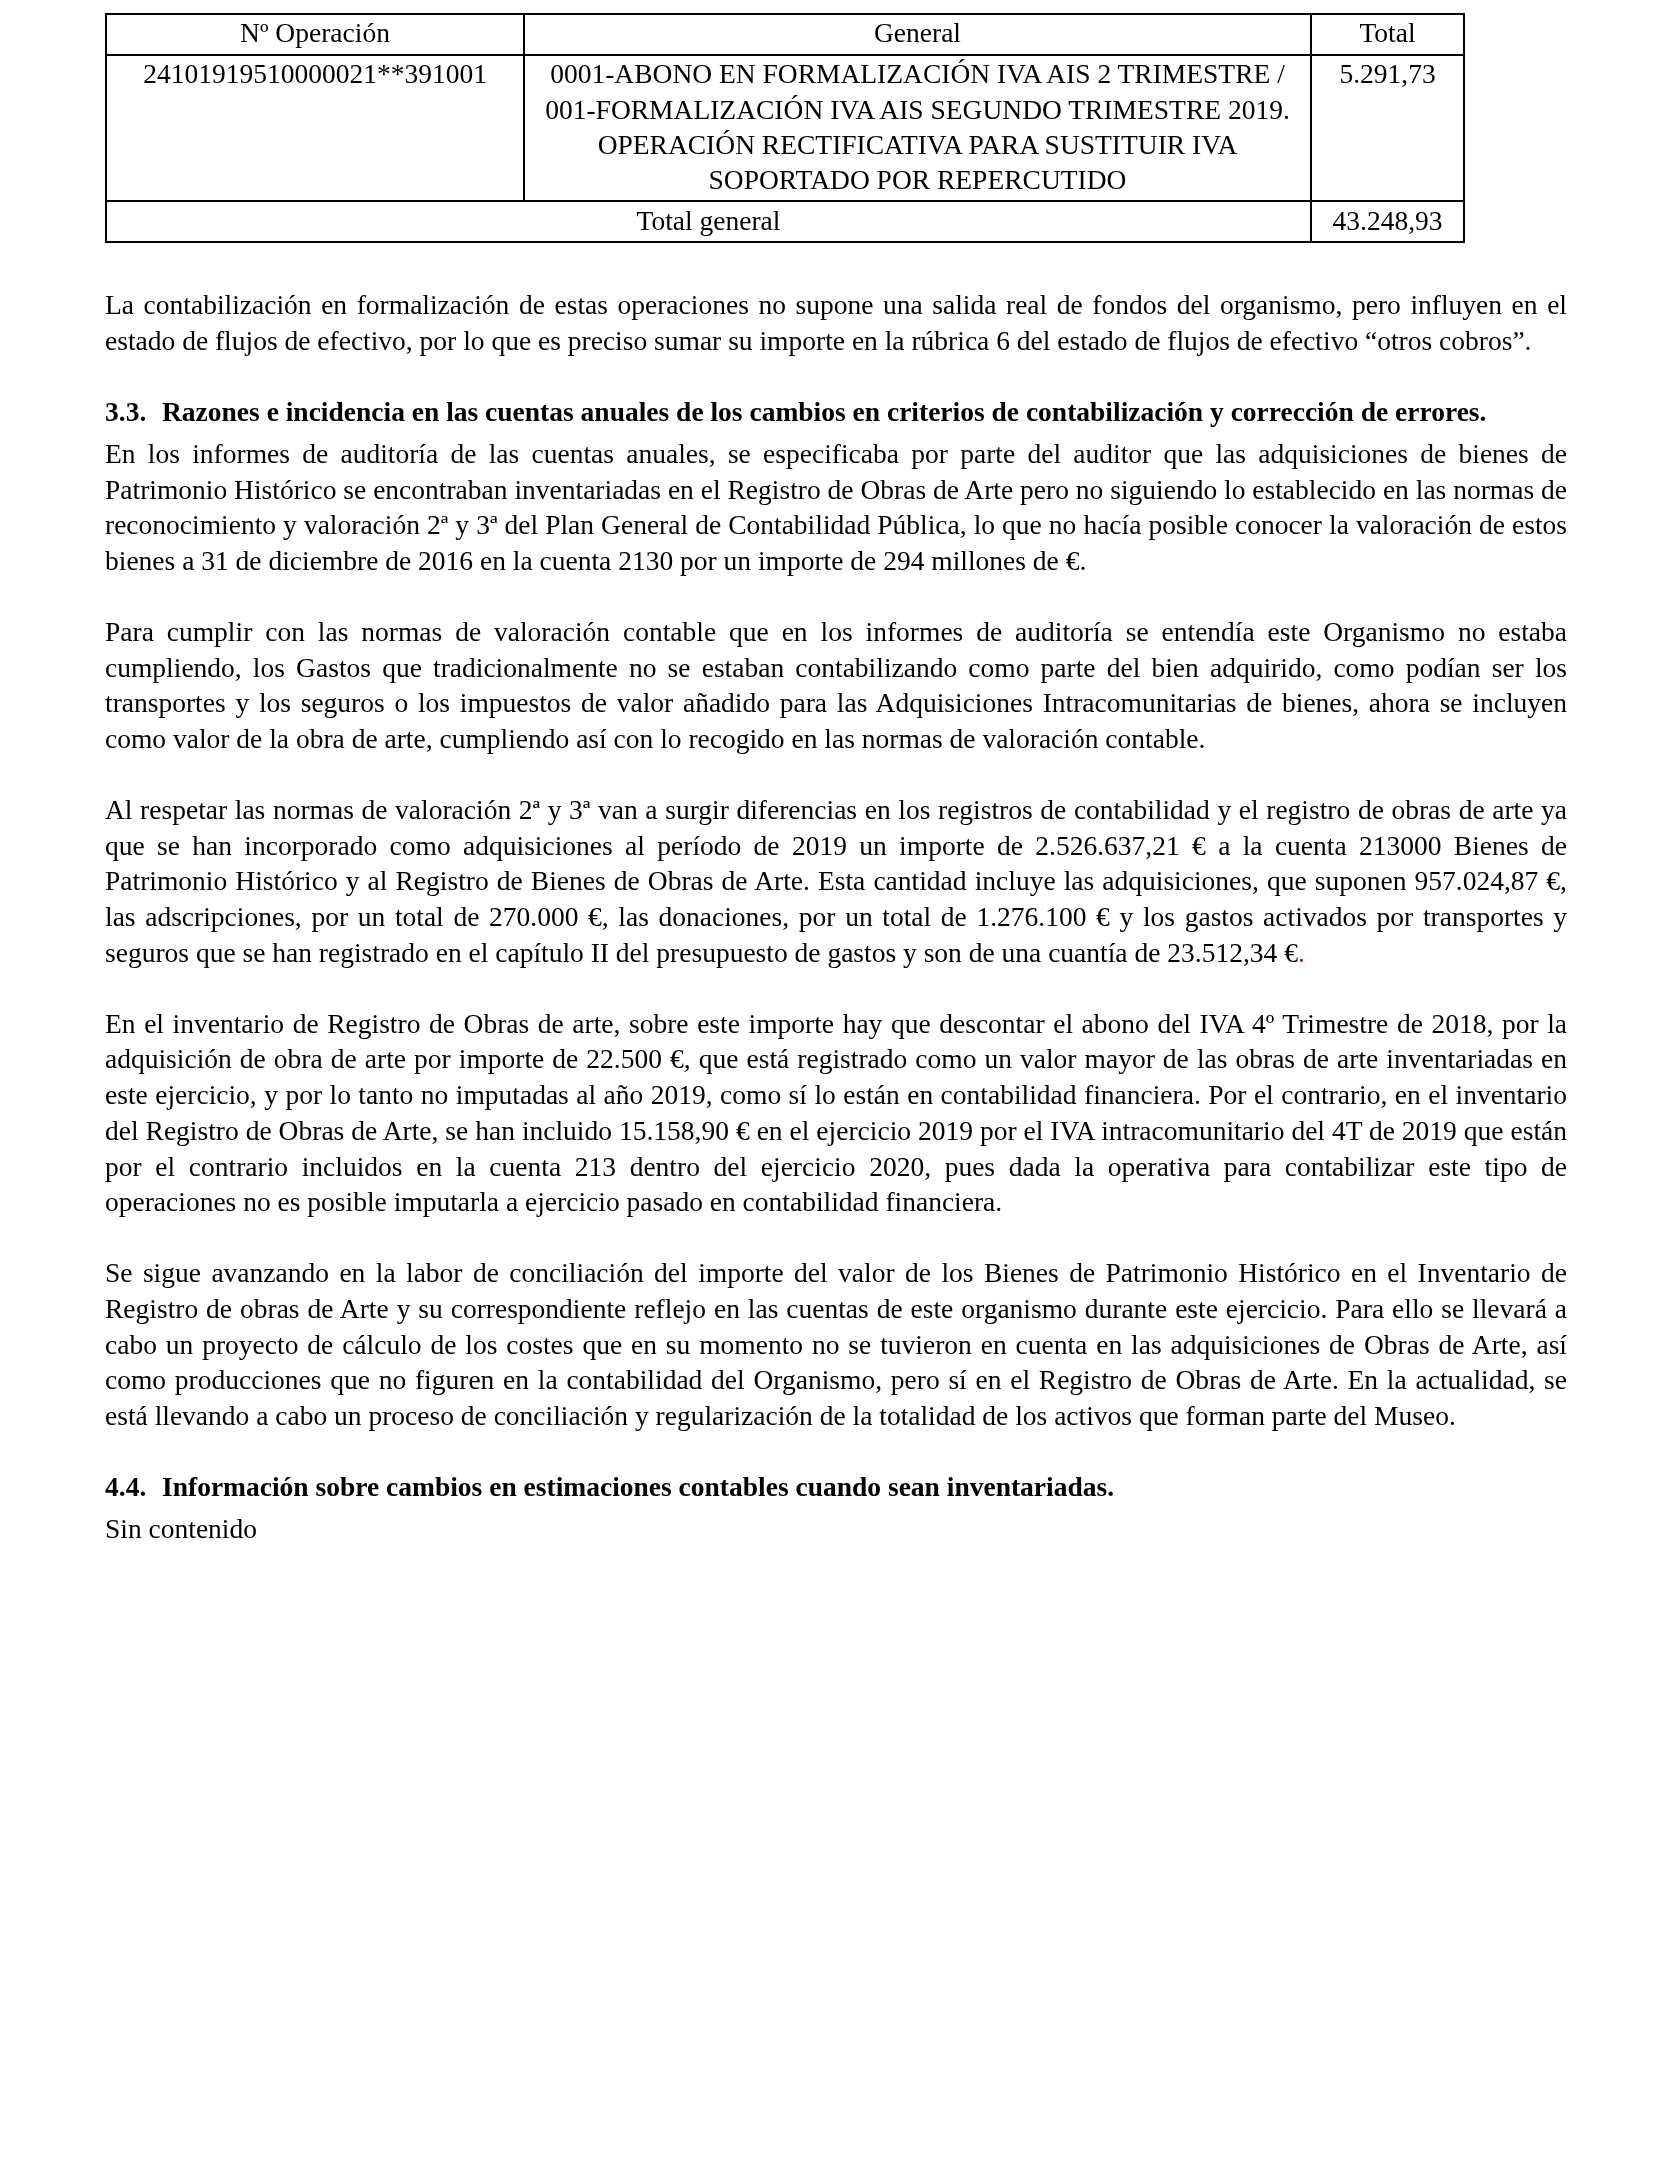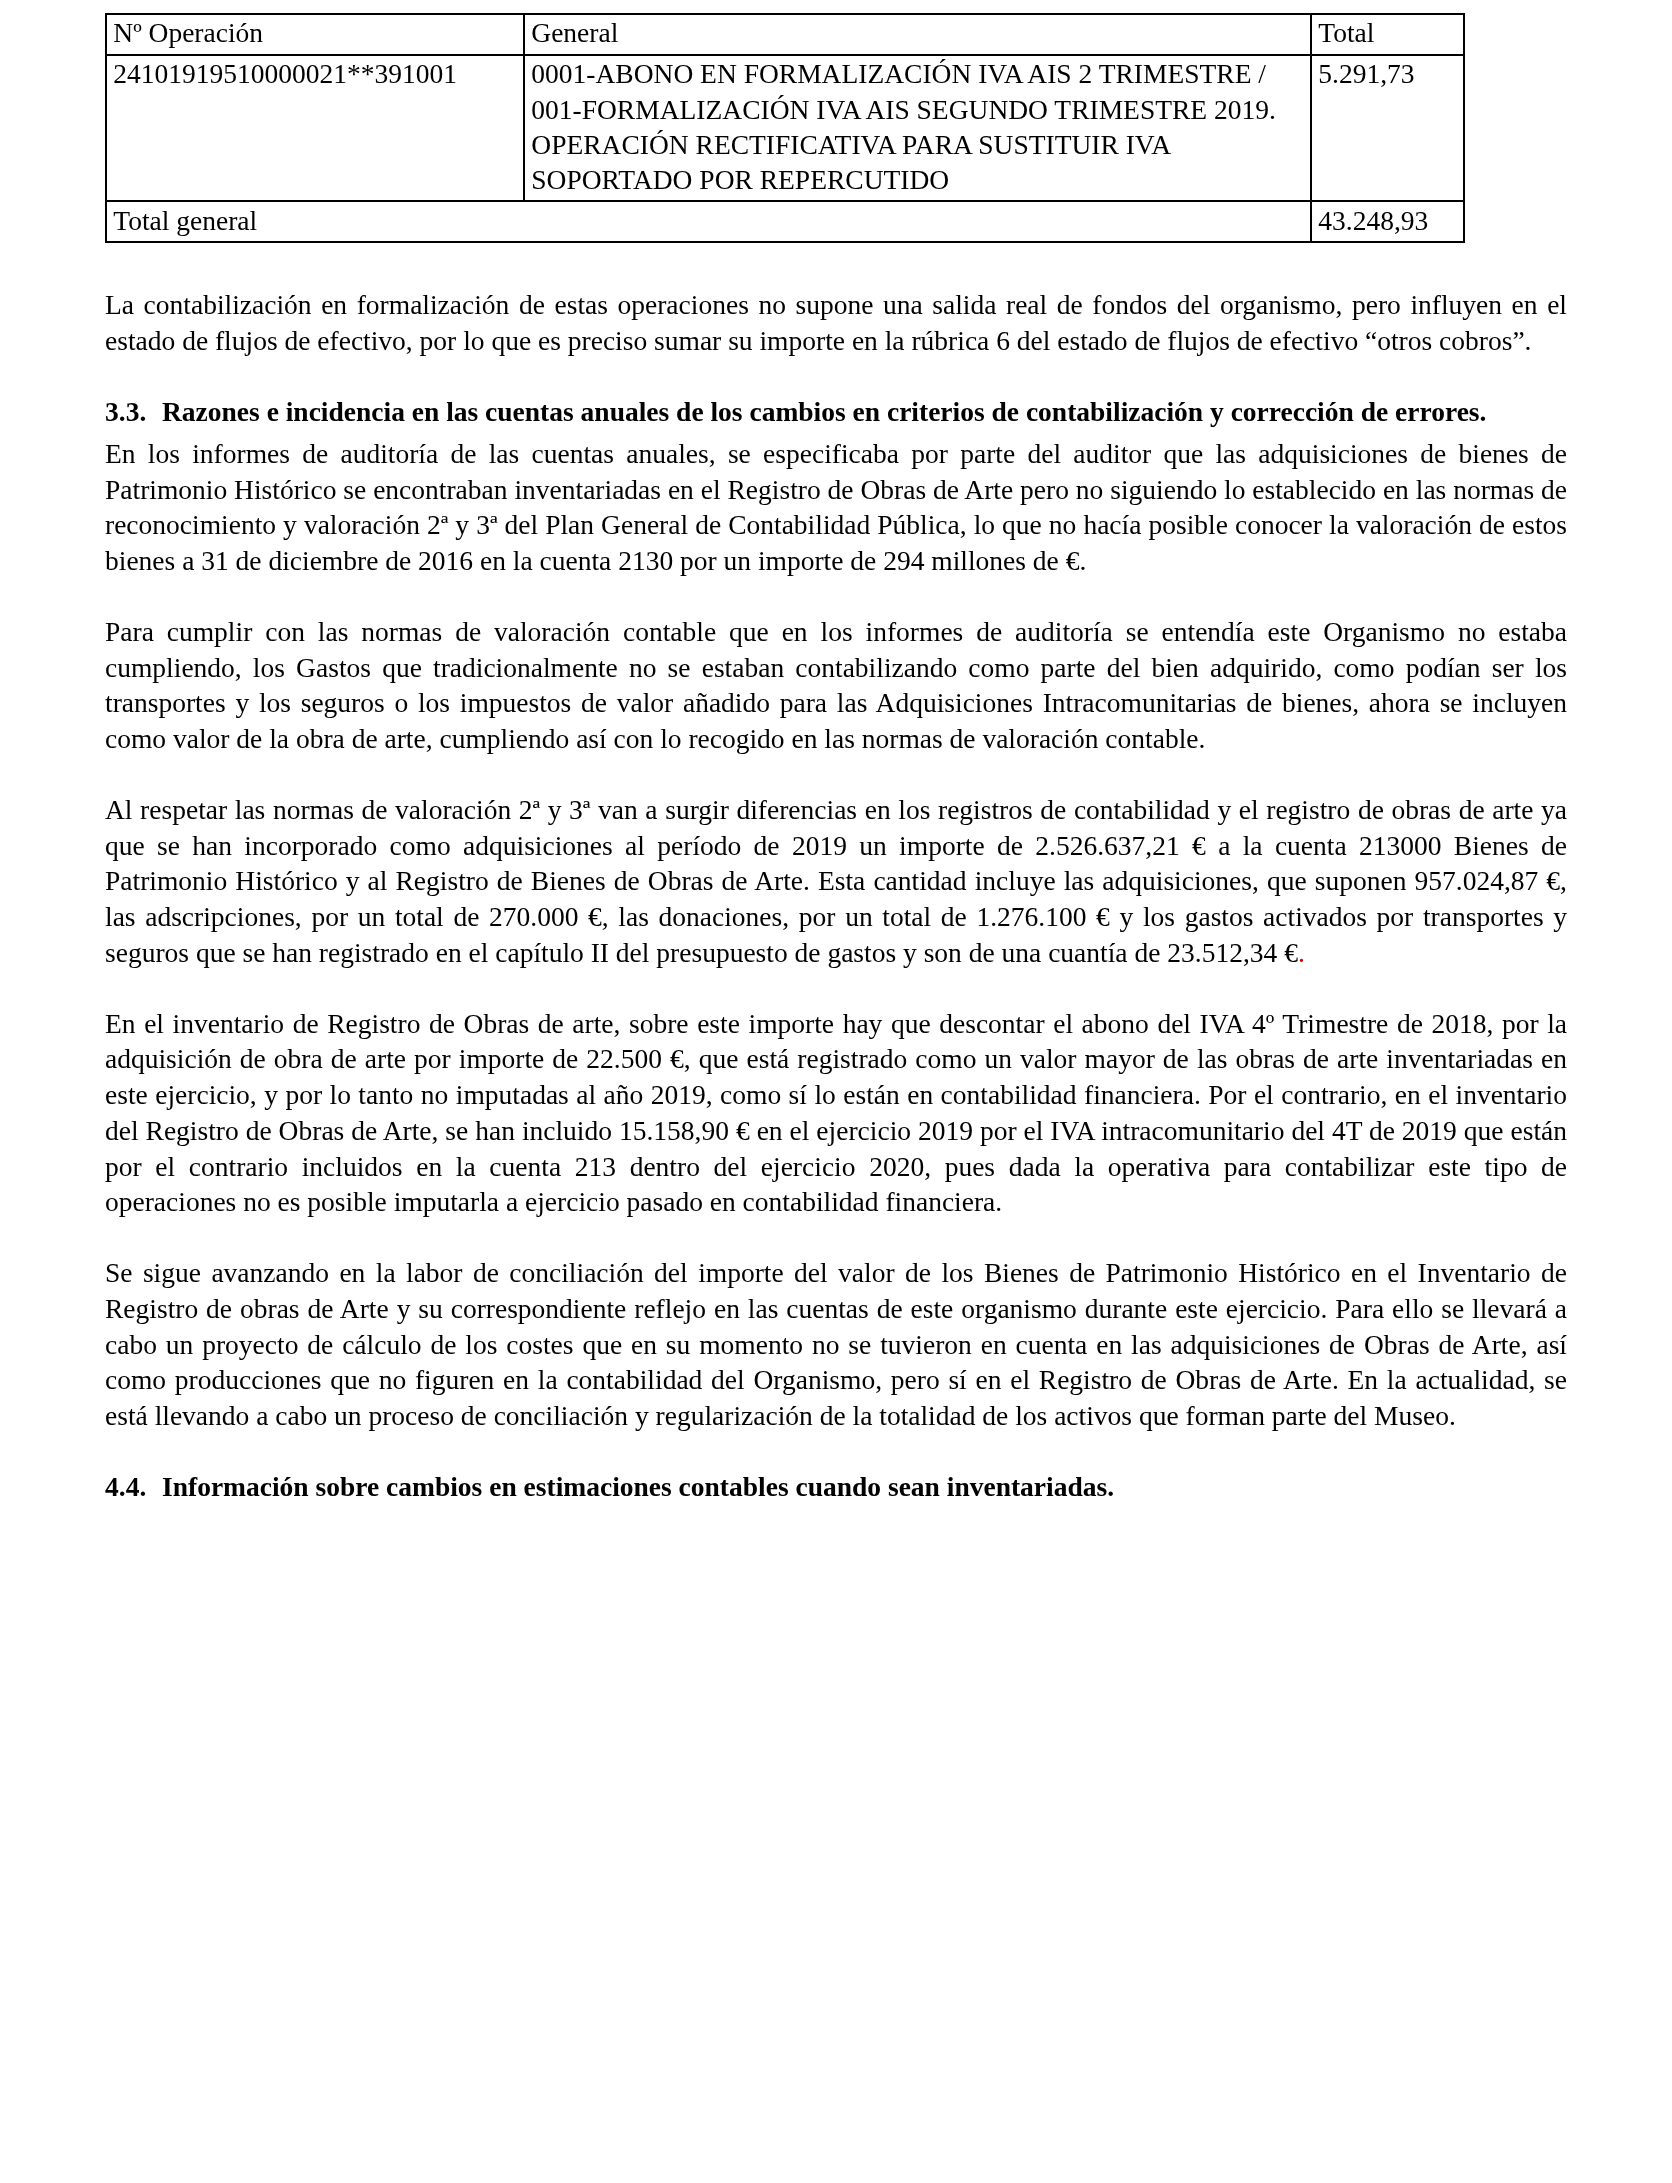--- a/index.html
+++ b/index.html
@@ -19,21 +19,21 @@
   
   table.ops-table {
     border-collapse: collapse;
     width: 1357px;
     table-layout: fixed;
     margin-bottom: 44px;
   }
   .ops-table th, .ops-table td {
     border: 2.4px solid #000000;
     vertical-align: top;
-    text-align: left;
+    text-align: center;
     font-weight: normal;
     font-size: 27.5px;
     line-height: 1.28;
     padding: 0.8px 6.3px 3.1px 6.3px;
     overflow: hidden;
   }
   .col-op     { width: 418px; }
   .col-asunto { width: 787px; }
   .col-total  { width: 153px; }
   .cell-total { text-align: right; }
@@ -110,15 +110,16 @@
   <p class="para">En el inventario de Registro de Obras de arte, sobre este importe hay que descontar el abono del IVA 4º Trimestre de 2018, por la adquisición de obra de arte por importe de 22.500 €, que está registrado como un valor mayor de las obras de arte inventariadas en este ejercicio, y por lo tanto no imputadas al año 2019, como sí lo están en contabilidad financiera. Por el contrario, en el inventario del Registro de Obras de Arte, se han incluido 15.158,90 € en el ejercicio 2019 por el IVA intracomunitario del 4T de 2019 que están por el contrario incluidos en la cuenta 213 dentro del ejercicio 2020, pues dada la operativa para contabilizar este tipo de operaciones no es posible imputarla a ejercicio pasado en contabilidad financiera.</p>
 
 
   <p class="para">Se sigue avanzando en la labor de conciliación del importe del valor de los Bienes de Patrimonio Histórico en el Inventario de Registro de obras de Arte y su correspondiente reflejo en las cuentas de este organismo durante este ejercicio. Para ello se llevará a cabo un proyecto de cálculo de los costes que en su momento no se tuvieron en cuenta en las adquisiciones de Obras de Arte, así como producciones que no figuren en la contabilidad del Organismo, pero sí en el Registro de Obras de Arte. En la actualidad, se está llevando a cabo un proceso de conciliación y regularización de la totalidad de los activos que forman parte del Museo.</p>
 
   <div class="heading">
     <span class="h-num">4.4.</span>
     <span class="h-title">Información sobre cambios en estimaciones contables cuando sean inventariadas.</span>
   </div>
 
+  <p class="plain-line">Sin contenido</p>
 
 </div>
 
 
 </body></html>

